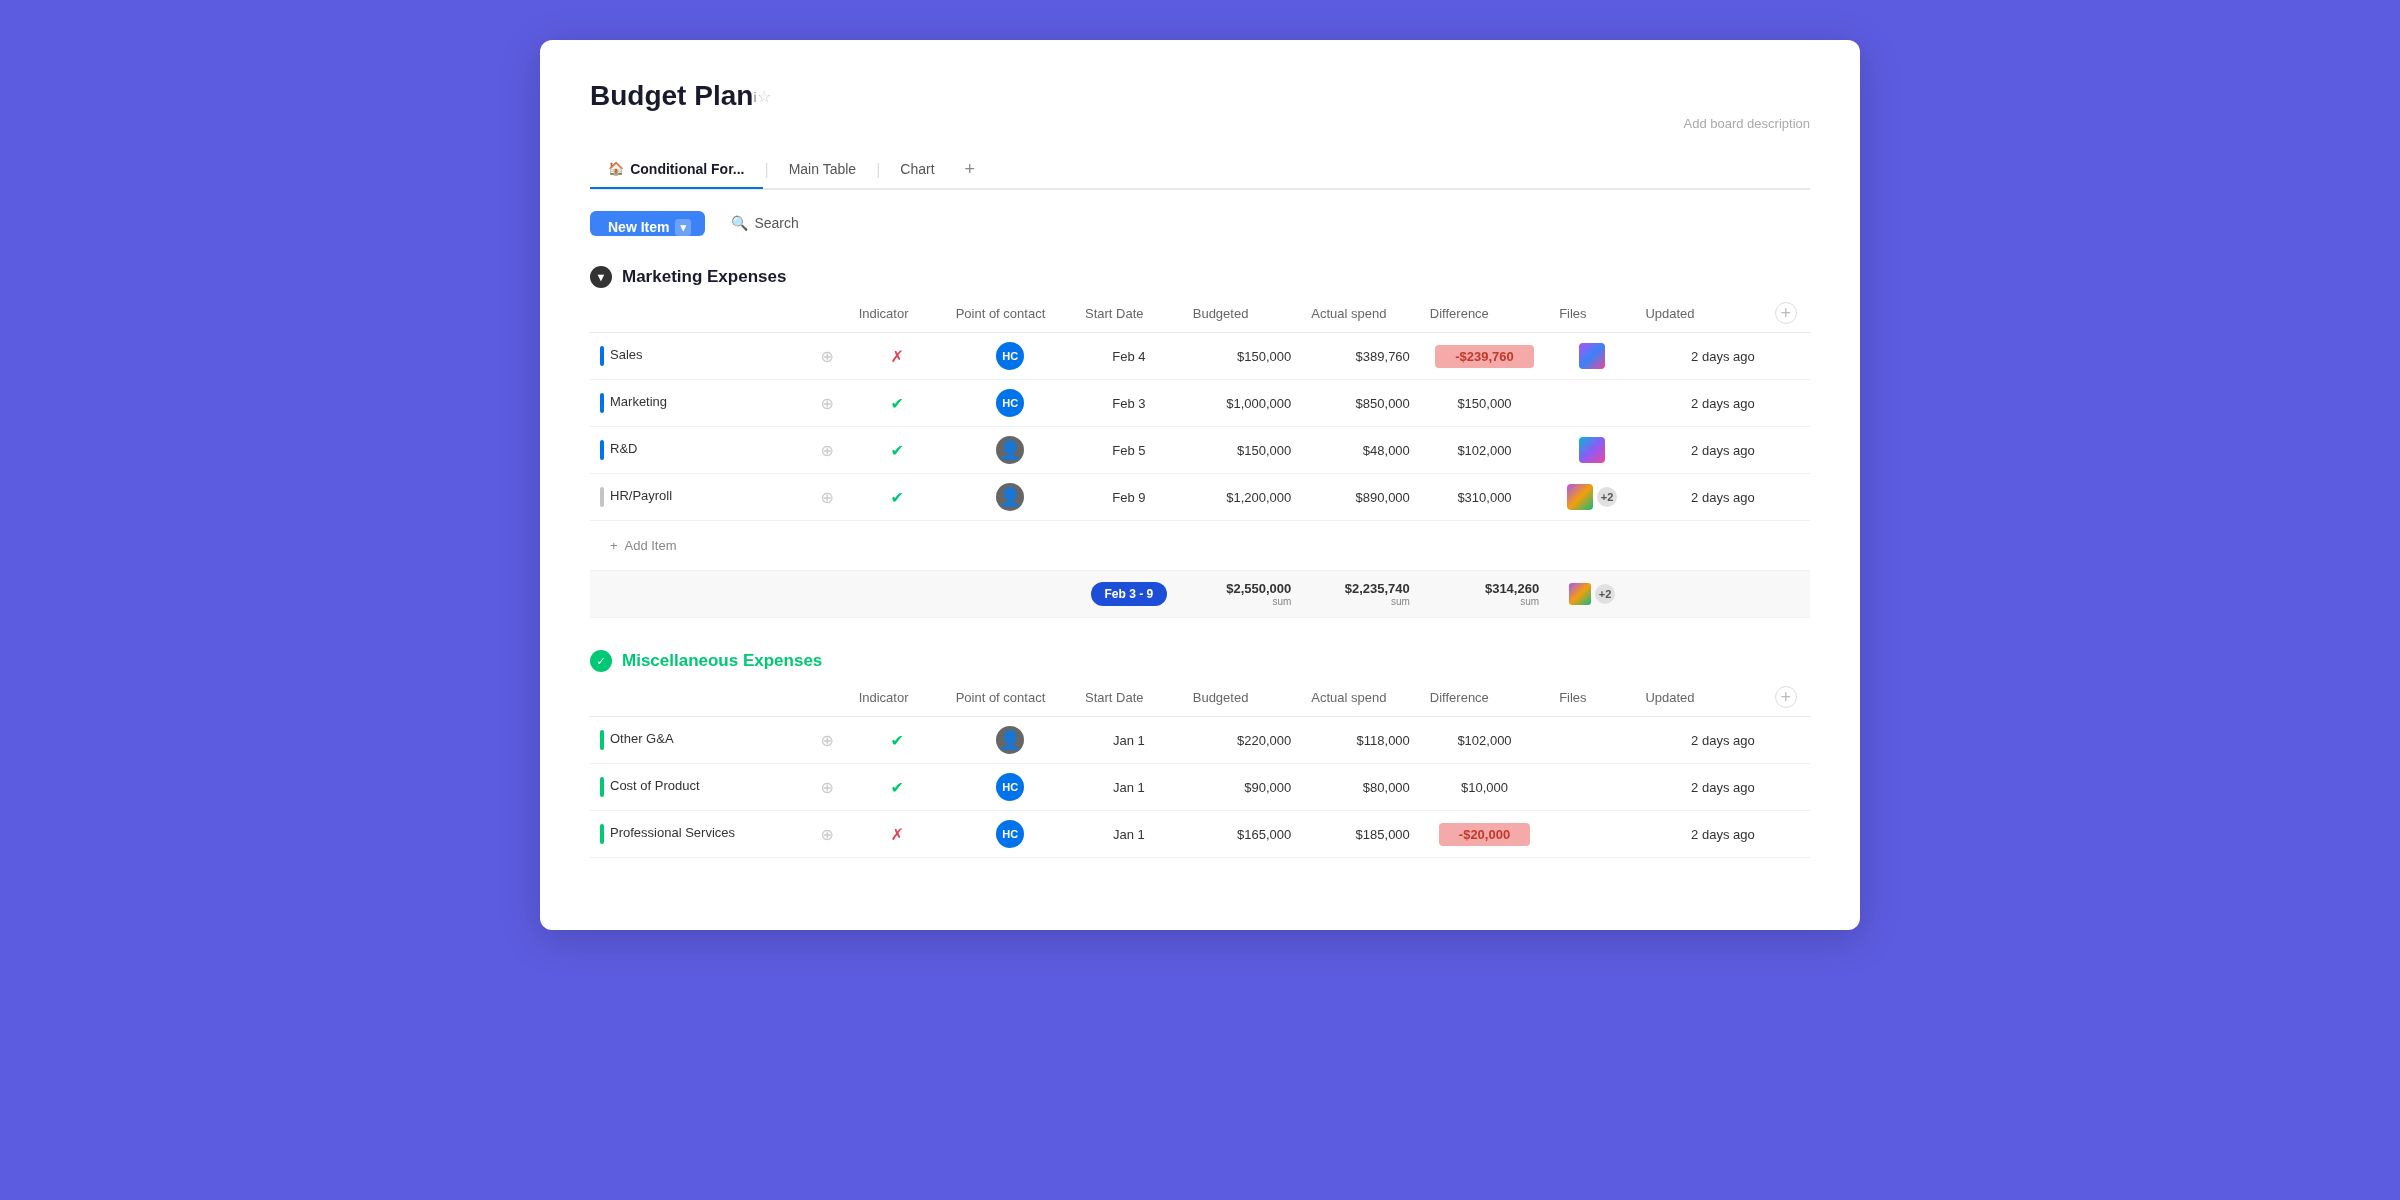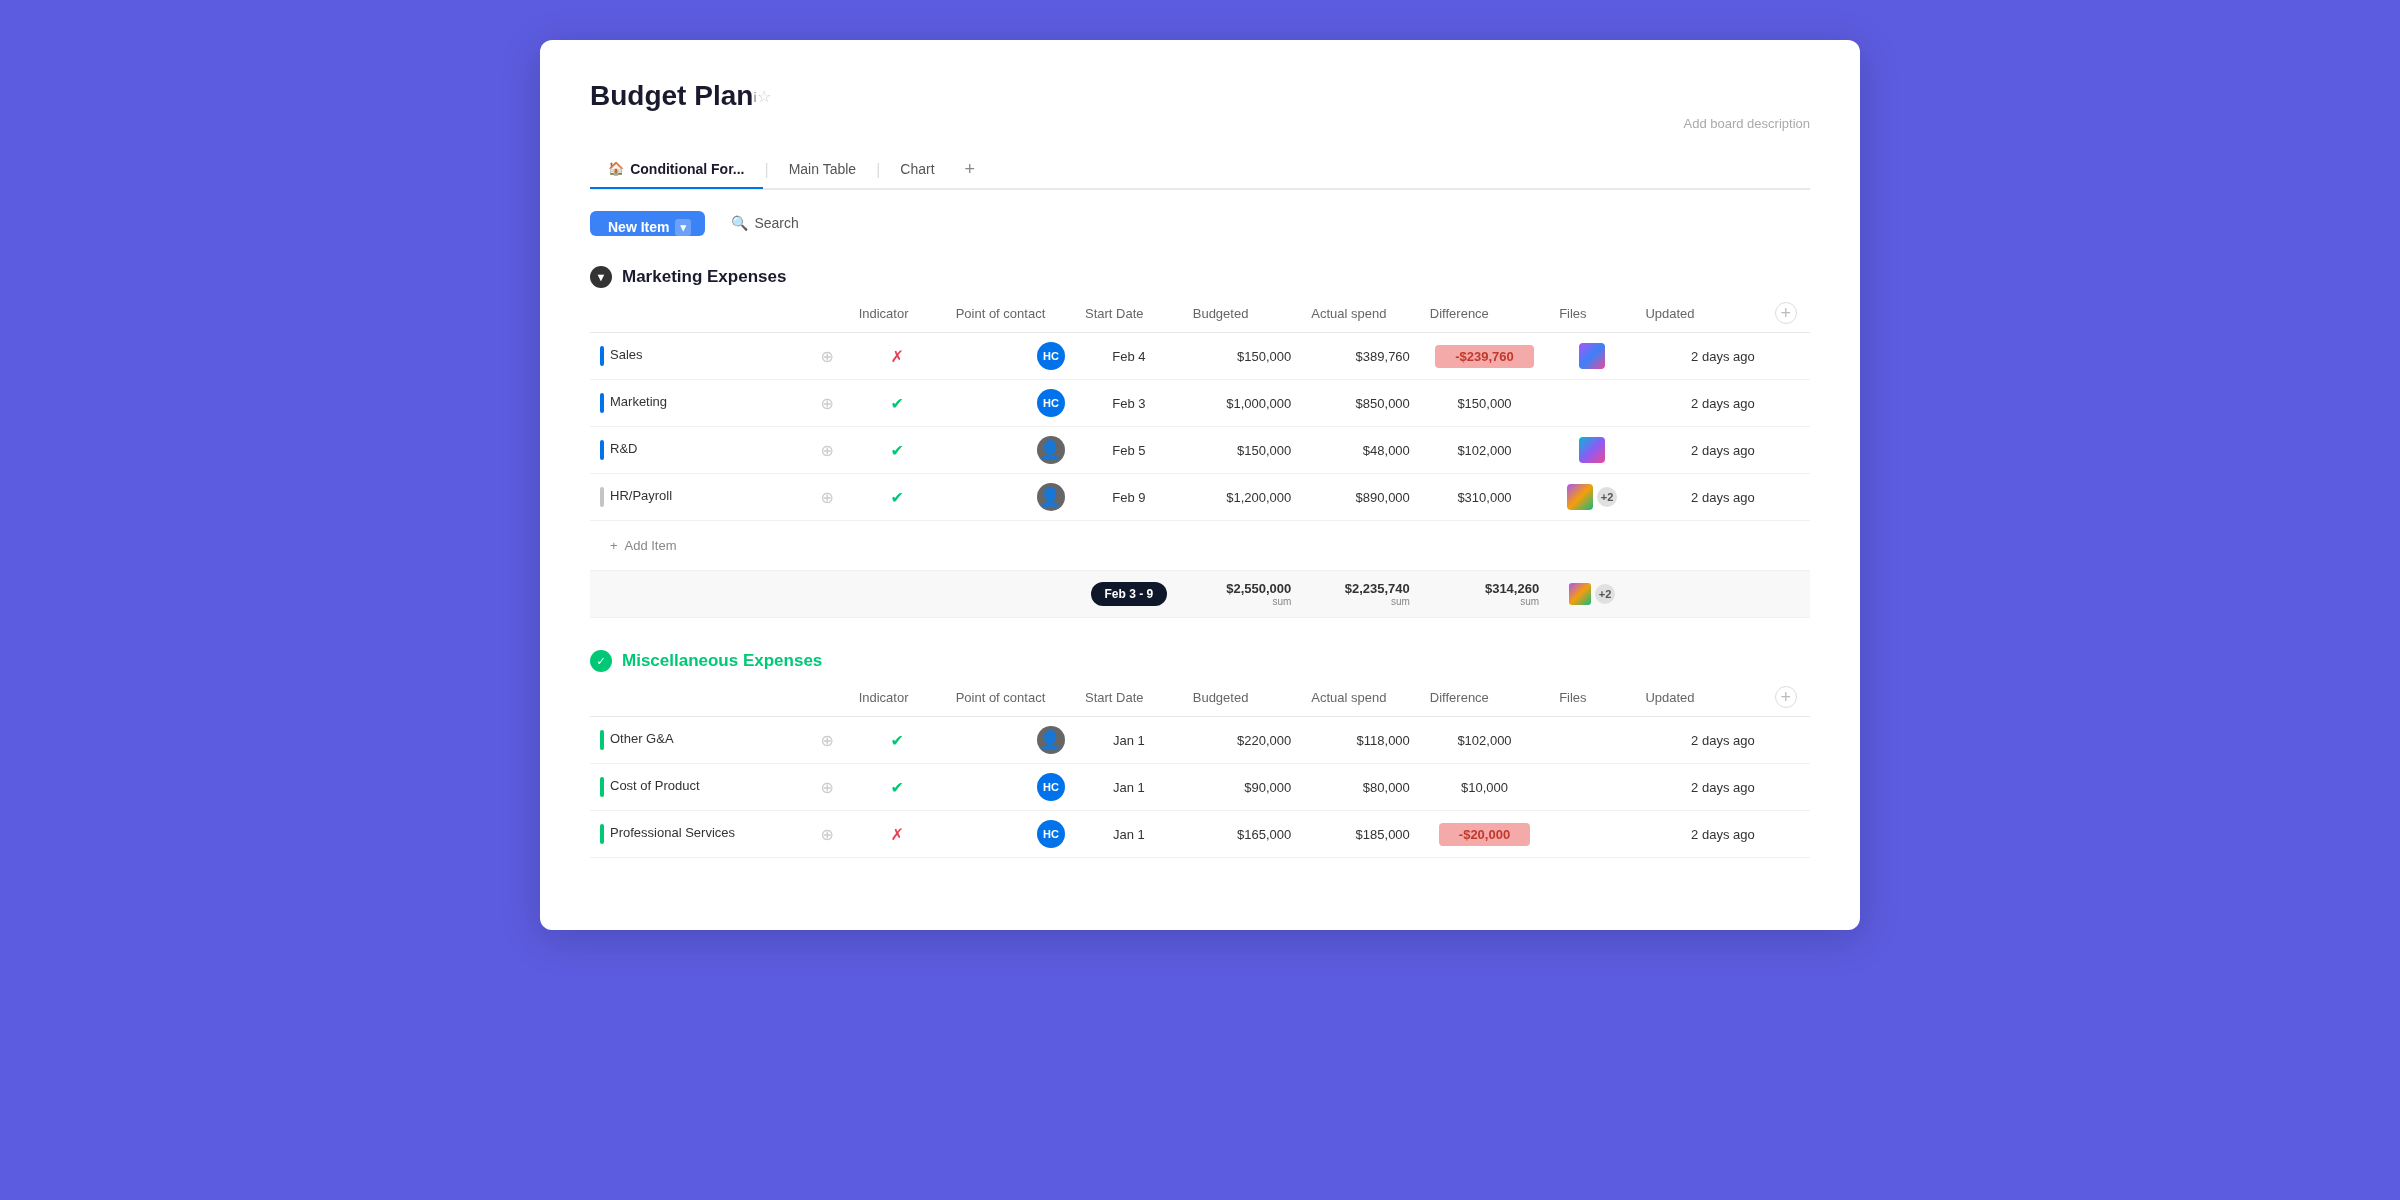--- a/index.html
+++ b/index.html
@@ -147,21 +147,21 @@
     .data-table td {
       padding: 9px 10px;
       border-bottom: 1px solid #f0f0f0;
       color: #333;
       vertical-align: middle;
     }
 
     .col-name { width: 200px; }
     .col-add { width: 40px; text-align: center; }
     .col-indicator { width: 90px; text-align: center; }
-    .col-poc { width: 120px; text-align: right; }
+    .col-poc { width: 120px; text-align: center; }
     .col-date { width: 100px; text-align: center; }
     .col-budget { width: 110px; text-align: right; }
     .col-actual { width: 110px; text-align: right; }
     .col-diff { width: 120px; text-align: center; }
     .col-files { width: 80px; text-align: center; }
     .col-updated { width: 120px; text-align: right; }
     .col-plus { width: 40px; text-align: center; }
 
     .row-bar {
       display: inline-block;
@@ -206,21 +206,21 @@
       padding: 8px 10px;
       display: inline-block;
     }
 
     .summary-row td {
       background: #f8f8f8;
       font-weight: 600;
       padding: 10px 10px;
     }
     .date-badge {
-      background: #0f172a;
+      background: #1d4ed8;
       color: #fff;
       border-radius: 20px;
       padding: 5px 14px;
       font-size: 12px;
       font-weight: 600;
       display: inline-block;
     }
     .sum-label {
       font-size: 10px;
       color: #888;

